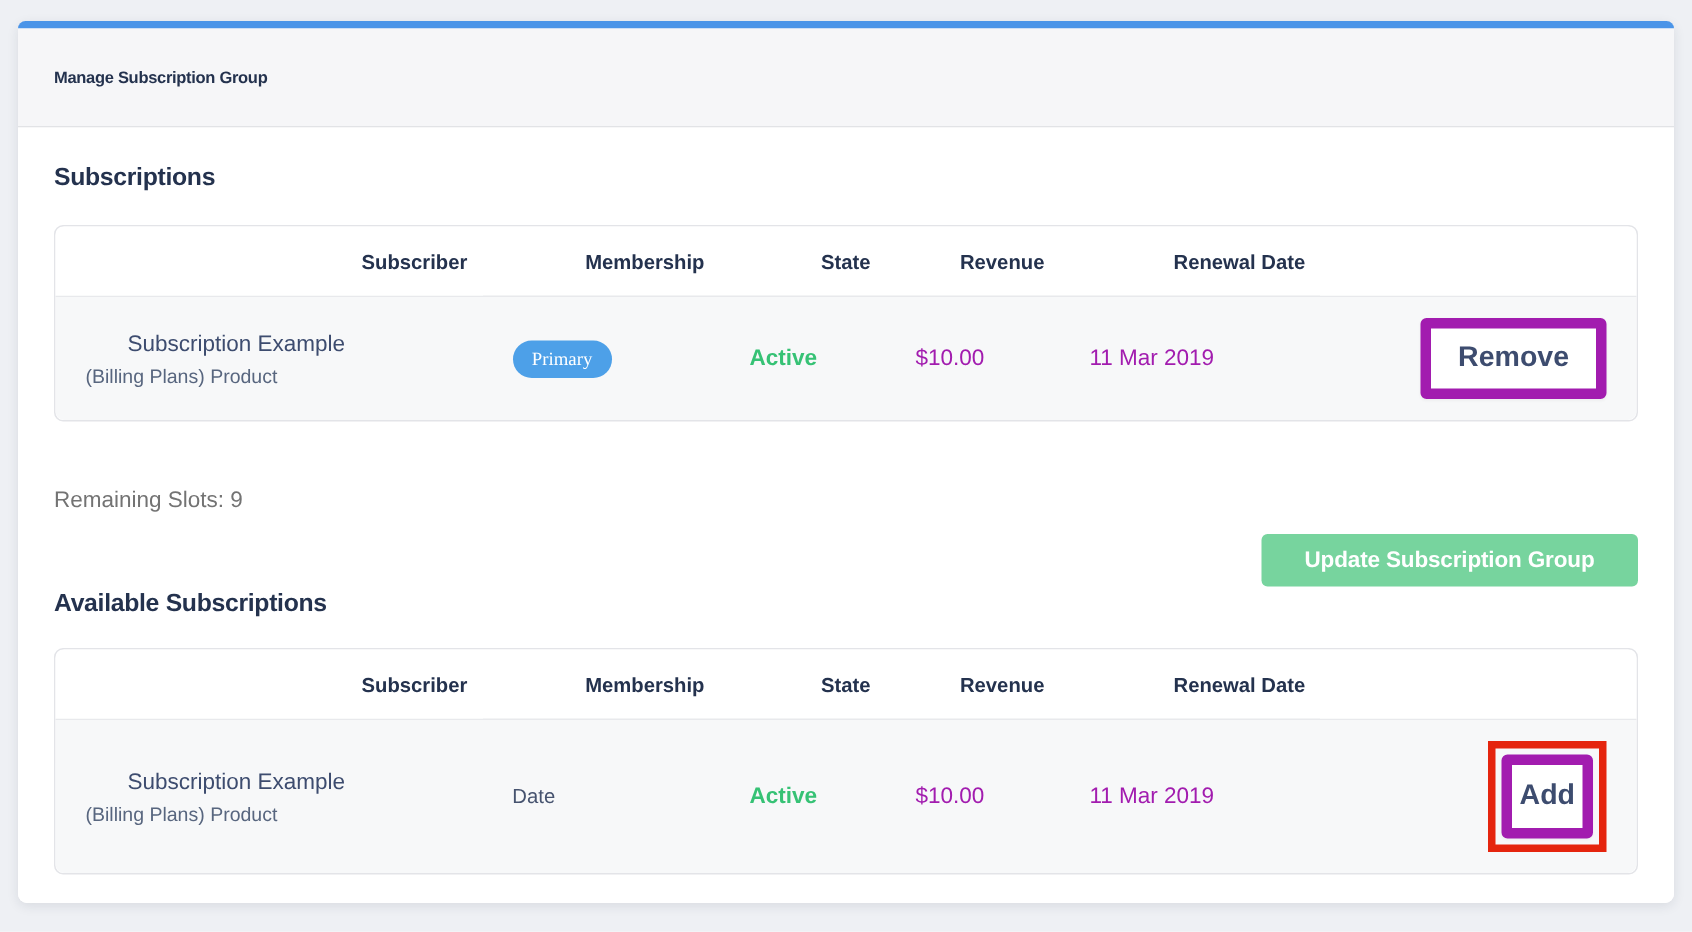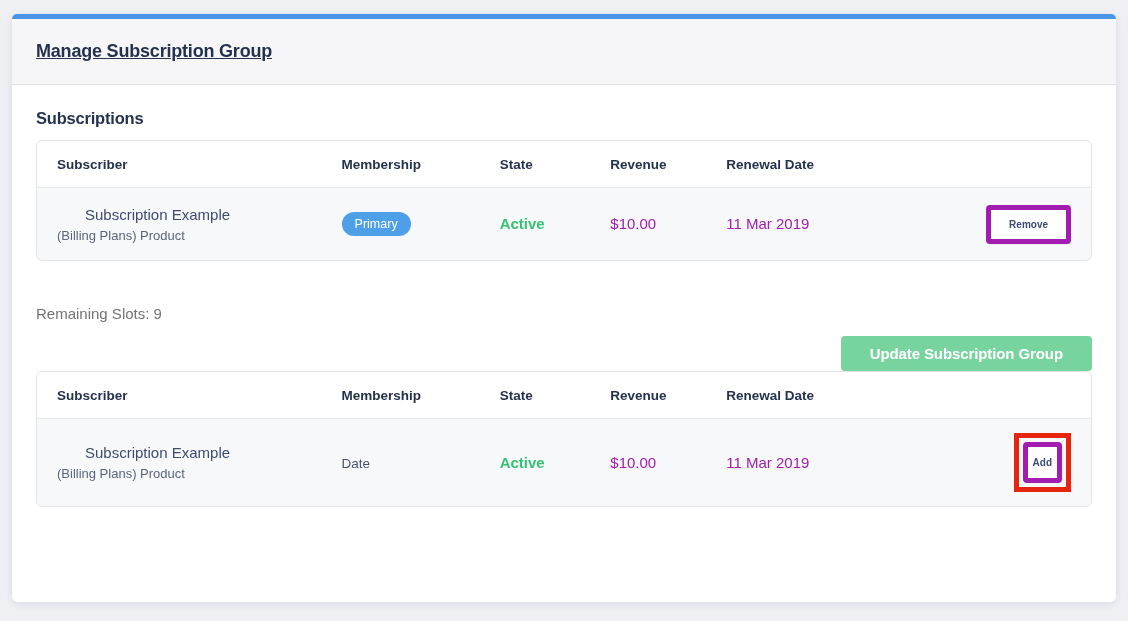--- a/index.html
+++ b/index.html
@@ -23,51 +23,50 @@
   }
   .card-header {
     height: 66px;
     background: #f6f6f8;
     border-bottom: 1px solid #e2e3e6;
     display: flex;
     align-items: center;
     padding: 0 24px;
   }
   .card-title {
-    font-size: 18px;
+    font-size: 11px;
     font-weight: bold;
     color: #24324e;
     letter-spacing: -0.2px;
-    text-decoration: underline;
   }
   .card-body {
     background: #ffffff;
     padding: 24px 24px 0 24px;
     height: 517px;
     border-radius: 0 0 6px 6px;
     position: relative;
   }
   .section-heading {
     font-size: 16.5px;
     font-weight: bold;
     color: #24324e;
-    margin: 0 0 12px 0;
+    margin: 0 0 22px 0;
     letter-spacing: -0.2px;
   }
   table.sub-table {
     width: 100%;
     table-layout: fixed;
     border-collapse: separate;
     border-spacing: 0;
     border: 1px solid #e3e4e8;
     border-radius: 6px;
     background: #ffffff;
   }
   table.sub-table thead th {
-    text-align: left;
+    text-align: right;
     font-size: 13.5px;
     font-weight: bold;
     color: #24324e;
     background: #ffffff;
     padding: 16px 10px 15px 20px;
     border-bottom: 1px solid #e8e9ec;
   }
   table.sub-table thead th:first-child { border-radius: 6px 0 0 0; }
   table.sub-table thead th:last-child  { border-radius: 0 6px 0 0; }
   table.sub-table tbody td {
@@ -88,45 +87,46 @@
     font-size: 13px;
     color: #58667f;
   }
   .badge-pill {
     display: inline-block;
     background: #4da0e8;
     color: #ffffff;
     font-size: 12.5px;
     padding: 5px 13px;
     border-radius: 999px;
+    font-family: Liberation Serif, serif;
   }
   .membership-none {
     font-size: 13.5px;
     color: #46536f;
   }
   .state-active {
     font-size: 15px;
     font-weight: bold;
     color: #36c275;
   }
   .cell-text {
     font-size: 15px;
     color: #a21caf;
   }
   .action-cell {
     text-align: right;
     padding-right: 20px !important;
   }
   .row-action-btn {
     background: #ffffff;
-    border: 5px solid #a21caf;
+    border: 7px solid #a21caf;
     border-radius: 4px;
     padding: 9px 18px;
     font-family: "Liberation Sans", sans-serif;
-    font-size: 10px;
+    font-size: 19px;
     font-weight: 600;
     color: #3d4c6f;
     box-shadow: 0 1px 2px rgba(0,0,0,0.04);
     cursor: pointer;
   }
   .red-highlight {
     display: inline-block;
     border: 5px solid #e5250e;
     padding: 4px;
     line-height: 0;
@@ -213,20 +213,21 @@
         </tr>
       </tbody>
     </table>
 
     <div class="slots-text">Remaining Slots: 9</div>
 
     <div class="update-row">
       <button class="update-btn">Update Subscription Group</button>
     </div>
 
+    <h2 class="section-heading heading-available">Available Subscriptions</h2>
 
     <table class="sub-table">
       <colgroup>
         <col style="width:27%">
           <col style="width:15%">
           <col style="width:10.5%">
         <col style="width:11%">
           <col style="width:16.5%">
           <col style="width:20%">
       </colgroup>

